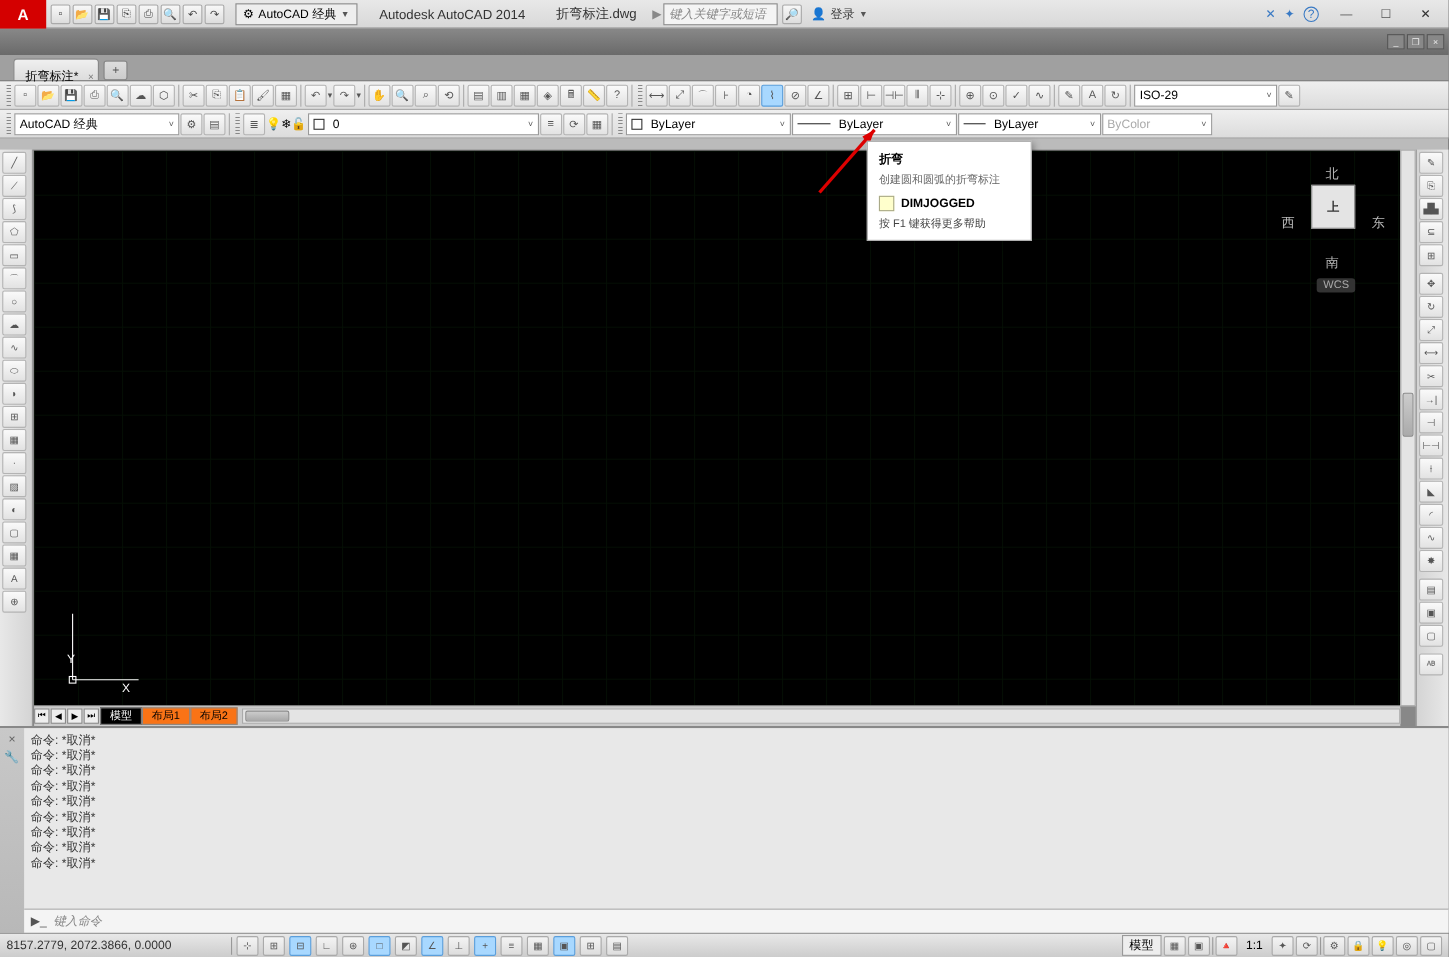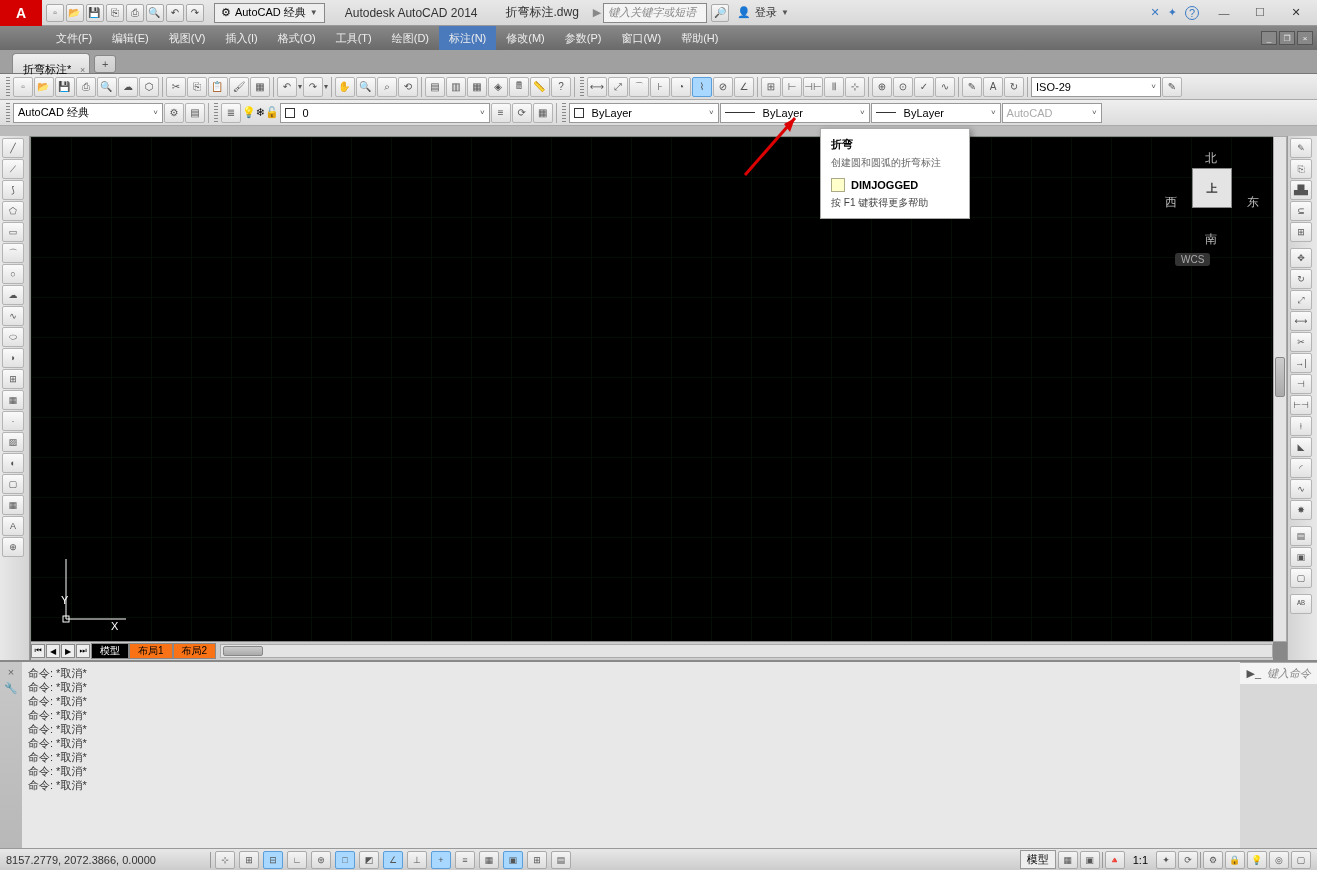--- a/index.html
+++ b/index.html
@@ -63,34 +63,34 @@
 .mt-tab { height: 16px; padding: 0 8px; background: #f97316; border: 1px solid #888; display:flex;align-items:center; cursor:pointer; font-size:10px; }
 .mt-tab.active { background: #000; color: #fff; }
 .hscroll { flex: 1; height: 14px; background: #e4e4e4; border: 1px solid #aaa; margin-left: 4px; position: relative; }
 .hthumb { position:absolute; top:1px; bottom:1px; left: 2px; width: 40px; background: linear-gradient(#ccc,#aaa); border:1px solid #888; border-radius:2px; }
 
 
 .viewcube { position: absolute; right: 50px; top: 146px; width: 110px; height: 120px; color: #bbb; text-align: center; }
 .vc-cube { width: 40px; height: 40px; background: #e4e4e4; border: 1px solid #888; margin: 22px auto 4px; display:flex;align-items:center;justify-content:center;color:#333;font-weight:bold; }
 .vc-dir { position: absolute; font-size: 12px; }
 .vc-n { top: 4px; left: 48px; } .vc-s { bottom: 18px; left: 48px; } .vc-e { right: 8px; top: 48px; } .vc-w { left: 8px; top: 48px; }
-.vc-wcs { position:absolute; bottom:0; left:18px; font-size:10px; background:#333; color:#aaa; padding:1px 6px; border-radius:3px; }
-
-
-.tooltip { position: absolute; left: 820px; top: 128px; width: 150px; background: #fff; border: 1px solid #aaa; box-shadow: 2px 2px 6px rgba(0,0,0,.3); padding: 8px 10px; z-index: 100; }
+.vc-wcs { position:absolute; bottom:0; left:40px; font-size:10px; background:#333; color:#aaa; padding:1px 6px; border-radius:3px; }
+
+
+.tooltip { position: absolute; left: 788px; top: 128px; width: 150px; background: #fff; border: 1px solid #aaa; box-shadow: 2px 2px 6px rgba(0,0,0,.3); padding: 8px 10px; z-index: 100; }
 .tt-title { font-weight: bold; margin-bottom: 4px; }
 .tt-desc { color: #666; font-size: 10px; margin-bottom: 8px; }
 .tt-cmd { display: flex; align-items: center; gap: 6px; font-weight: bold; margin-bottom: 4px; }
 .tt-help { color: #444; font-size: 10px; }
 .arrow-annot { position: absolute; left: 740px; top: 110px; z-index: 99; pointer-events:none; }
 
 
 .cmd-panel { position: absolute; left: 0; right: 0; bottom: 22px; height: 188px; background: #d8d8d8; border-top: 2px solid #888; display: flex; }
 .cmd-gutter { width: 22px; background: linear-gradient(#c8c8c8,#b8b8b8); display:flex; flex-direction:column; align-items:center; padding-top:4px; gap:4px; }
-.cmd-body { flex: 1; display: flex; }
+.cmd-body { flex: 1; display: flex; flex-direction: column; }
 .cmd-history { flex: 1; background: #e8e8e8; padding: 4px 6px; overflow: hidden; font-size: 11px; color: #333; line-height: 14px; }
 .cmd-input-row { height: 22px; background: #f4f4f4; border-top: 1px solid #aaa; display: flex; align-items: center; padding: 0 6px; gap: 6px; }
 .cmd-prompt { color: #555; }
 .cmd-input { color: #888; font-style: italic; }
 
 
 .statusbar { position: absolute; left: 0; right: 0; bottom: 0; height: 22px; background: linear-gradient(#e8e8e8,#ccc); border-top: 1px solid #999; display: flex; align-items: center; padding: 0 6px; gap: 4px; font-size: 11px; }
 .coords { width: 200px; color: #333; }
 .status-sep { width: 1px; height: 16px; background: #999; }
 .status-btn { width: 20px; height: 18px; background: linear-gradient(#f4f4f4,#ddd); border: 1px solid #aaa; border-radius: 2px; cursor:pointer; display:flex;align-items:center;justify-content:center;font-size:9px;color:#555; }
@@ -136,34 +136,20 @@
     <span style="color:#3a7ac4;border:1px solid #3a7ac4;border-radius:50%;width:14px;height:14px;display:inline-flex;align-items:center;justify-content:center">?</span>
     <div class="win-btns">
       <div class="win-btn">—</div>
       <div class="win-btn">☐</div>
       <div class="win-btn win-close">✕</div>
     </div>
   </div>
 </div>
 
 <div class="menubar">
-  <div id="menu-slot" style="display: flex; height: 100%;">
-      <div class="menu-item">文件(F)</div>
-      <div class="menu-item">编辑(E)</div>
-      <div class="menu-item">视图(V)</div>
-      <div class="menu-item">插入(I)</div>
-      <div class="menu-item">格式(O)</div>
-      <div class="menu-item">工具(T)</div>
-      <div class="menu-item">绘图(D)</div>
-      <div class="menu-item active">标注(N)</div>
-      <div class="menu-item">修改(M)</div>
-      <div class="menu-item">参数(P)</div>
-      <div class="menu-item">窗口(W)</div>
-      <div class="menu-item">帮助(H)</div>
-    </div>
   <div class="mdi-btns">
     <div class="mdi-btn">_</div>
     <div class="mdi-btn">❐</div>
     <div class="mdi-btn">×</div>
   </div>
 </div>
 
 <div class="tabbar">
   <div class="file-tab">
     <span>折弯标注*</span>
@@ -270,21 +256,21 @@
       <span style="width:30px;border-top:1px solid #333;display:inline-block;margin-right:4px"></span>
       <span>ByLayer</span>
       <span class="dd-arrow" style="margin-left:auto">˅</span>
     </div>
   <div class="tb-dd" style="width:130px">
       <span style="width:20px;border-top:1px solid #333;display:inline-block;margin-right:4px"></span>
       <span>ByLayer</span>
       <span class="dd-arrow" style="margin-left:auto">˅</span>
     </div>
   <div class="tb-dd" style="width:100px;color:#aaa">
-      <span>AutoCAD</span>
+      <span>ByColor</span>
       <span class="dd-arrow" style="margin-left:auto">˅</span>
     </div>
 </div>
 
 <div class="work-area">
   <div class="left-tools">
     <div class="side-btn">╱</div>
     <div class="side-btn">⟋</div>
     <div class="side-btn">⟆</div>
     <div class="side-btn">⬠</div>

